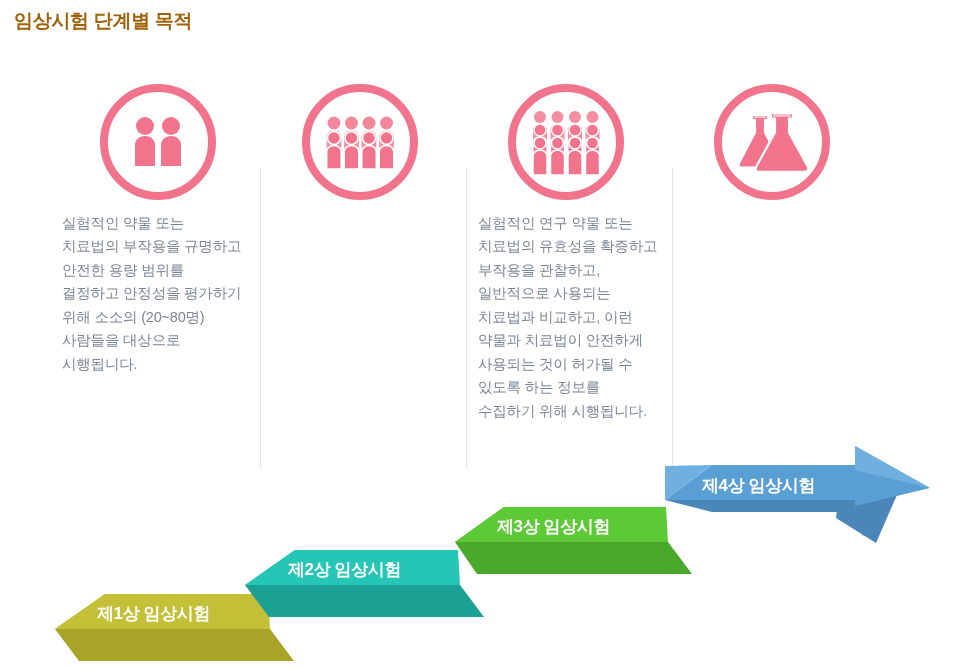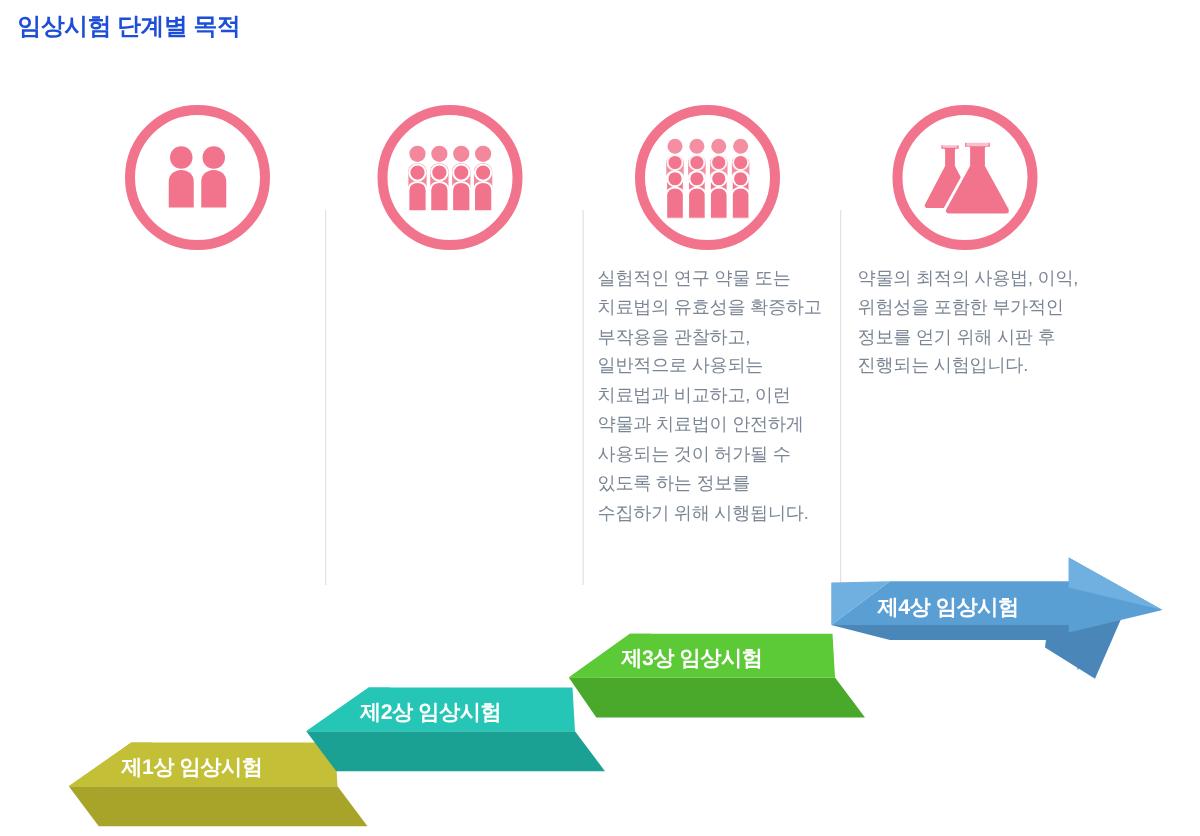--- a/index.html
+++ b/index.html
@@ -19,21 +19,21 @@
     overflow: hidden;
   }
 
   
   .page-title {
     position: absolute;
     left: 14px;
     top: 8px;
     font-size: 19px;
     font-weight: bold;
-    color: #1d4ed8;
+    color: #a16207;
     letter-spacing: -0.3px;
     white-space: nowrap;
   }
 
   
   .divider {
     position: absolute;
     top: 168px;
     width: 1px;
     height: 300px;
@@ -201,22 +201,22 @@
           <path d="M34 2h22v5.5h-4v14l19 34.5a3.2 3.2 0 0 1-2.8 4.8H21.8a3.2 3.2 0 0 1-2.8-4.8L38 21.5v-14h-4z"></path>
         </g>
         <g fill="#ffffff" opacity="0.55">
           <rect x="17" y="4" width="12" height="3.2" rx="1"></rect>
           <rect x="36" y="2.5" width="18" height="3.4" rx="1"></rect>
         </g>
       </svg>
     </span>
   </div>
 
+  <div class="copy t1">실험적인 약물 또는 치료법의 부작용을 규명하고 안전한 용량 범위를 결정하고 안정성을 평가하기 위해 소소의 (20~80명) 사람들을 대상으로 시행됩니다.</div>
   <div class="copy t3">실험적인 연구 약물 또는 치료법의 유효성을 확증하고 부작용을 관찰하고, 일반적으로 사용되는 치료법과 비교하고, 이런 약물과 치료법이 안전하게 사용되는 것이 허가될 수 있도록 하는 정보를 수집하기 위해 시행됩니다.</div>
-  <div class="copy t4">약물의 최적의 사용법, 이익, 위험성을 포함한 부가적인 정보를 얻기 위해 시판 후 진행되는 시험입니다.</div>
 
   <div class="steps-layer">
     <svg width="960" height="669" viewBox="0 0 960 669" aria-hidden="false">
 
       <g class="step-hit">
         <polygon points="55,629 270,629 294,661 79,661" fill="#a8a42a"></polygon>
         <polygon points="105,594 268,594 270,629 55,629" fill="#c3bf36"></polygon>
         <polygon points="105,594 55,629 79,629 122,594" fill="#c3bf36"></polygon>
         <text class="step-label" x="97" y="619">제1상 임상시험</text>
       </g>

